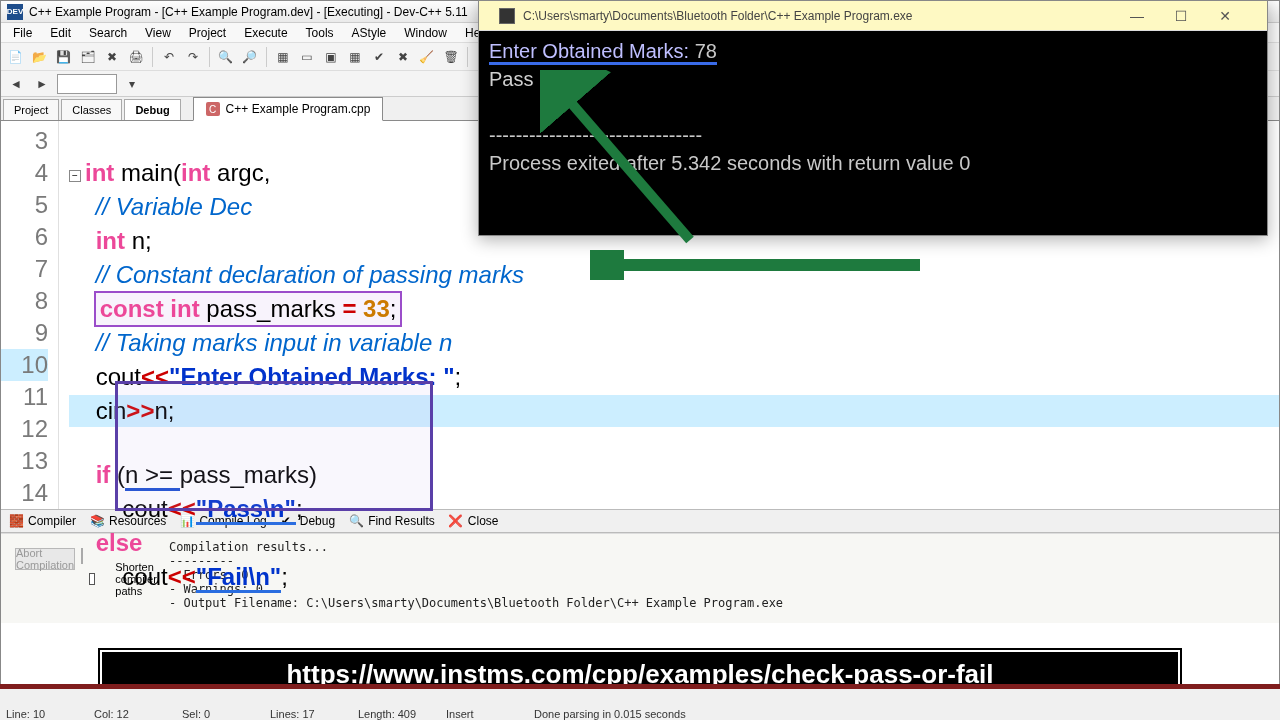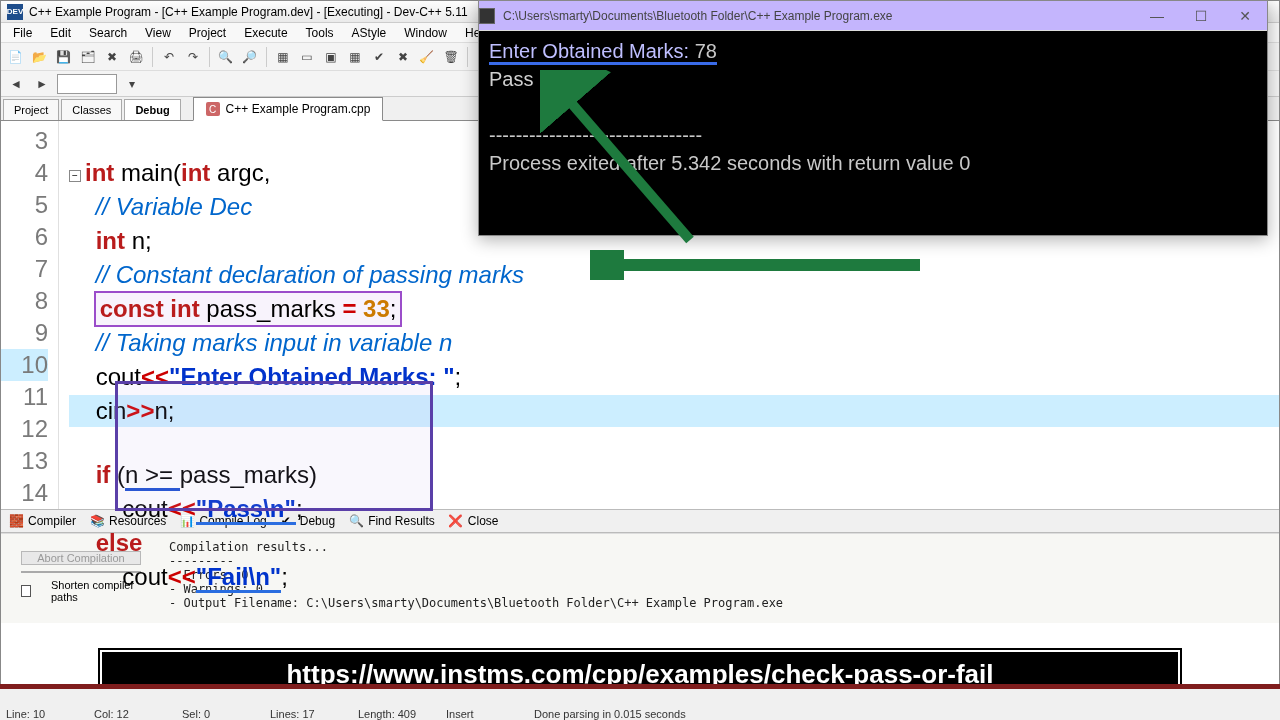--- a/index.html
+++ b/index.html
@@ -23,55 +23,55 @@
 .sidetab.active { background: #fff; font-weight: 600; }
 .edtab { margin-left: 12px; padding: 4px 12px; font-size: 12px; border: 1px solid #8a8a8a; border-bottom: 1px solid #fff; background: #fff; position: relative; top: 1px; display:flex;align-items:center;gap:6px; }
 .edtab .xicon { width:14px;height:14px;border-radius:2px;background:#c66;color:#fff;font-size:10px;display:flex;align-items:center;justify-content:center;}
 
 
 .editor { height: 388px; display: flex; background: #fff; position: relative; }
 .gutter { width: 58px; background: #fff; text-align: right; padding: 4px 10px 0 0; color: #7a7a7a; font-family: Consolas, monospace; font-size: 24px; line-height: 32px; border-right: 1px solid #e0e0e0; }
 .gutter .hl { background: #cceeff; }
 .code { flex: 1; padding: 4px 0 0 10px; font-family: Consolas, "Courier New", monospace; font-size: 24px; line-height: 32px; white-space: pre; color: #000; position: relative; }
 .code .hl-line { background: #cceeff; display: block; }
-.kw { color: #b91c1c; font-weight: 700; text-align: right; }
+.kw { color: #ec4899; font-weight: 700; text-align: right; }
 .cm { color: #0066cc; font-style: italic; }
 .st { color: #0033cc; font-weight: 700; }
 .nu { color: #cc7a00; font-weight: 700; }
 .op { color: #cc0000; font-weight: 700; }
 .fold { display:inline-block;width:12px;height:12px;border:1px solid #888;font-size:10px;line-height:10px;text-align:center;margin-right:4px;vertical-align:2px;background:#fff;}
 .box-purple { outline: 2px solid #9b4dca; background: rgba(200,160,230,.12); display:inline-block; padding:0 4px; }
 .box-purple-block { border: 3px solid #5a3fa8; background: rgba(200,180,240,.10); position:absolute; }
 .ul-blue { border-bottom: 3px solid #1a4dd1; }
 .ul-blue2 { border-bottom: 3px solid #2a6de0; }
 
 
 .btabs { height: 24px; background: #f0f0f0; display: flex; align-items: center; gap: 14px; padding: 0 8px; border-top: 1px solid #bbb; border-bottom: 1px solid #bbb; }
 .btab { display: flex; align-items: center; gap: 5px; font-size: 12px; }
 .bicon { width: 14px; height: 14px; }
 
 
 .comp { height: 90px; display: flex; background: #f7f7f4; border-top: 1px solid #ddd; }
-.comp-left { width: 160px; padding: 20px; display:flex;flex-direction:column;gap:6px;justify-content:flex-end; }
+.comp-left { width: 160px; padding: 14px; display:flex;flex-direction:row;gap:6px; }
 .abortbtn { height: 22px; background: #e8e8e8; border: 1px solid #b8b8b8; color: #999; font-size: 11px; display:flex;align-items:center;justify-content:center; }
 .pbar { height: 16px; border: 1px solid #aaa; background: #fff; }
 .chk { display: flex; align-items: center; gap: 20px; font-size: 11px; }
 .chk .box { width: 12px; height: 12px; border: 1px solid #555; background:#fff; }
 .comp-out { flex: 1; padding: 6px 8px; font-family: Consolas, monospace; font-size: 12px; color: #222; white-space: pre; overflow: hidden; }
 
 
 .urlbar { position: absolute; bottom: 22px; left: 100px; right: 100px; height: 48px; background: #000; color: #fff; display: flex; align-items: center; justify-content: center; font-size: 26px; font-weight: 600; border:2px solid #fff; box-shadow: 0 0 0 2px #000; }
 
 
 .status { position: absolute; bottom: 0; left: 0; right: 0; height: 36px; background: #f0f0f0; border-top: 5px solid #7f1d1d; display: flex; align-items: flex-end; font-size: 11px; padding: 0 6px; gap: 18px; color: #333; }
 .status span.k { display:inline-block; min-width:70px; }
 
 
 .console { position: absolute; top: 0; left: 478px; width: 790px; height: 236px; border: 1px solid #888; background: #fff; box-shadow: 0 4px 16px rgba(0,0,0,.3); }
-.console .ctitle { height: 30px; background: #c4b5fd; display: flex; align-items: center; padding: 0 0; font-size: 12px; color: #444; border-bottom: 1px solid #ddd; }
+.console .ctitle { height: 30px; background: #fef9c3; display: flex; align-items: center; padding: 0 20px; font-size: 12px; color: #444; border-bottom: 1px solid #ddd; }
 .console .ctitle .cicon { width: 16px; height: 16px; background:#333;border:1px solid #666;margin-right:8px; }
 .console .wbtns { margin-left: auto; display: flex; gap: 0; }
 .console .wb { width: 44px; height: 28px; display:flex;align-items:center;justify-content:center; font-size:14px;color:#555; }
 .console .cbody { height: calc(100% - 30px); background: #000; color: #c8c8c8; font-family: Consolas, monospace; font-size: 20px; line-height: 28px; padding: 6px 10px; white-space: pre; }
 .console .cbody .prompt { color: #bfbfff; }
 .console .cbody .pass { color: #cfcfcf; margin-top: 36px; }
 .console .cbody .ul { border-bottom: 3px solid #3a6be8; }
 
 
 .arrow { position: absolute; pointer-events: none; }

